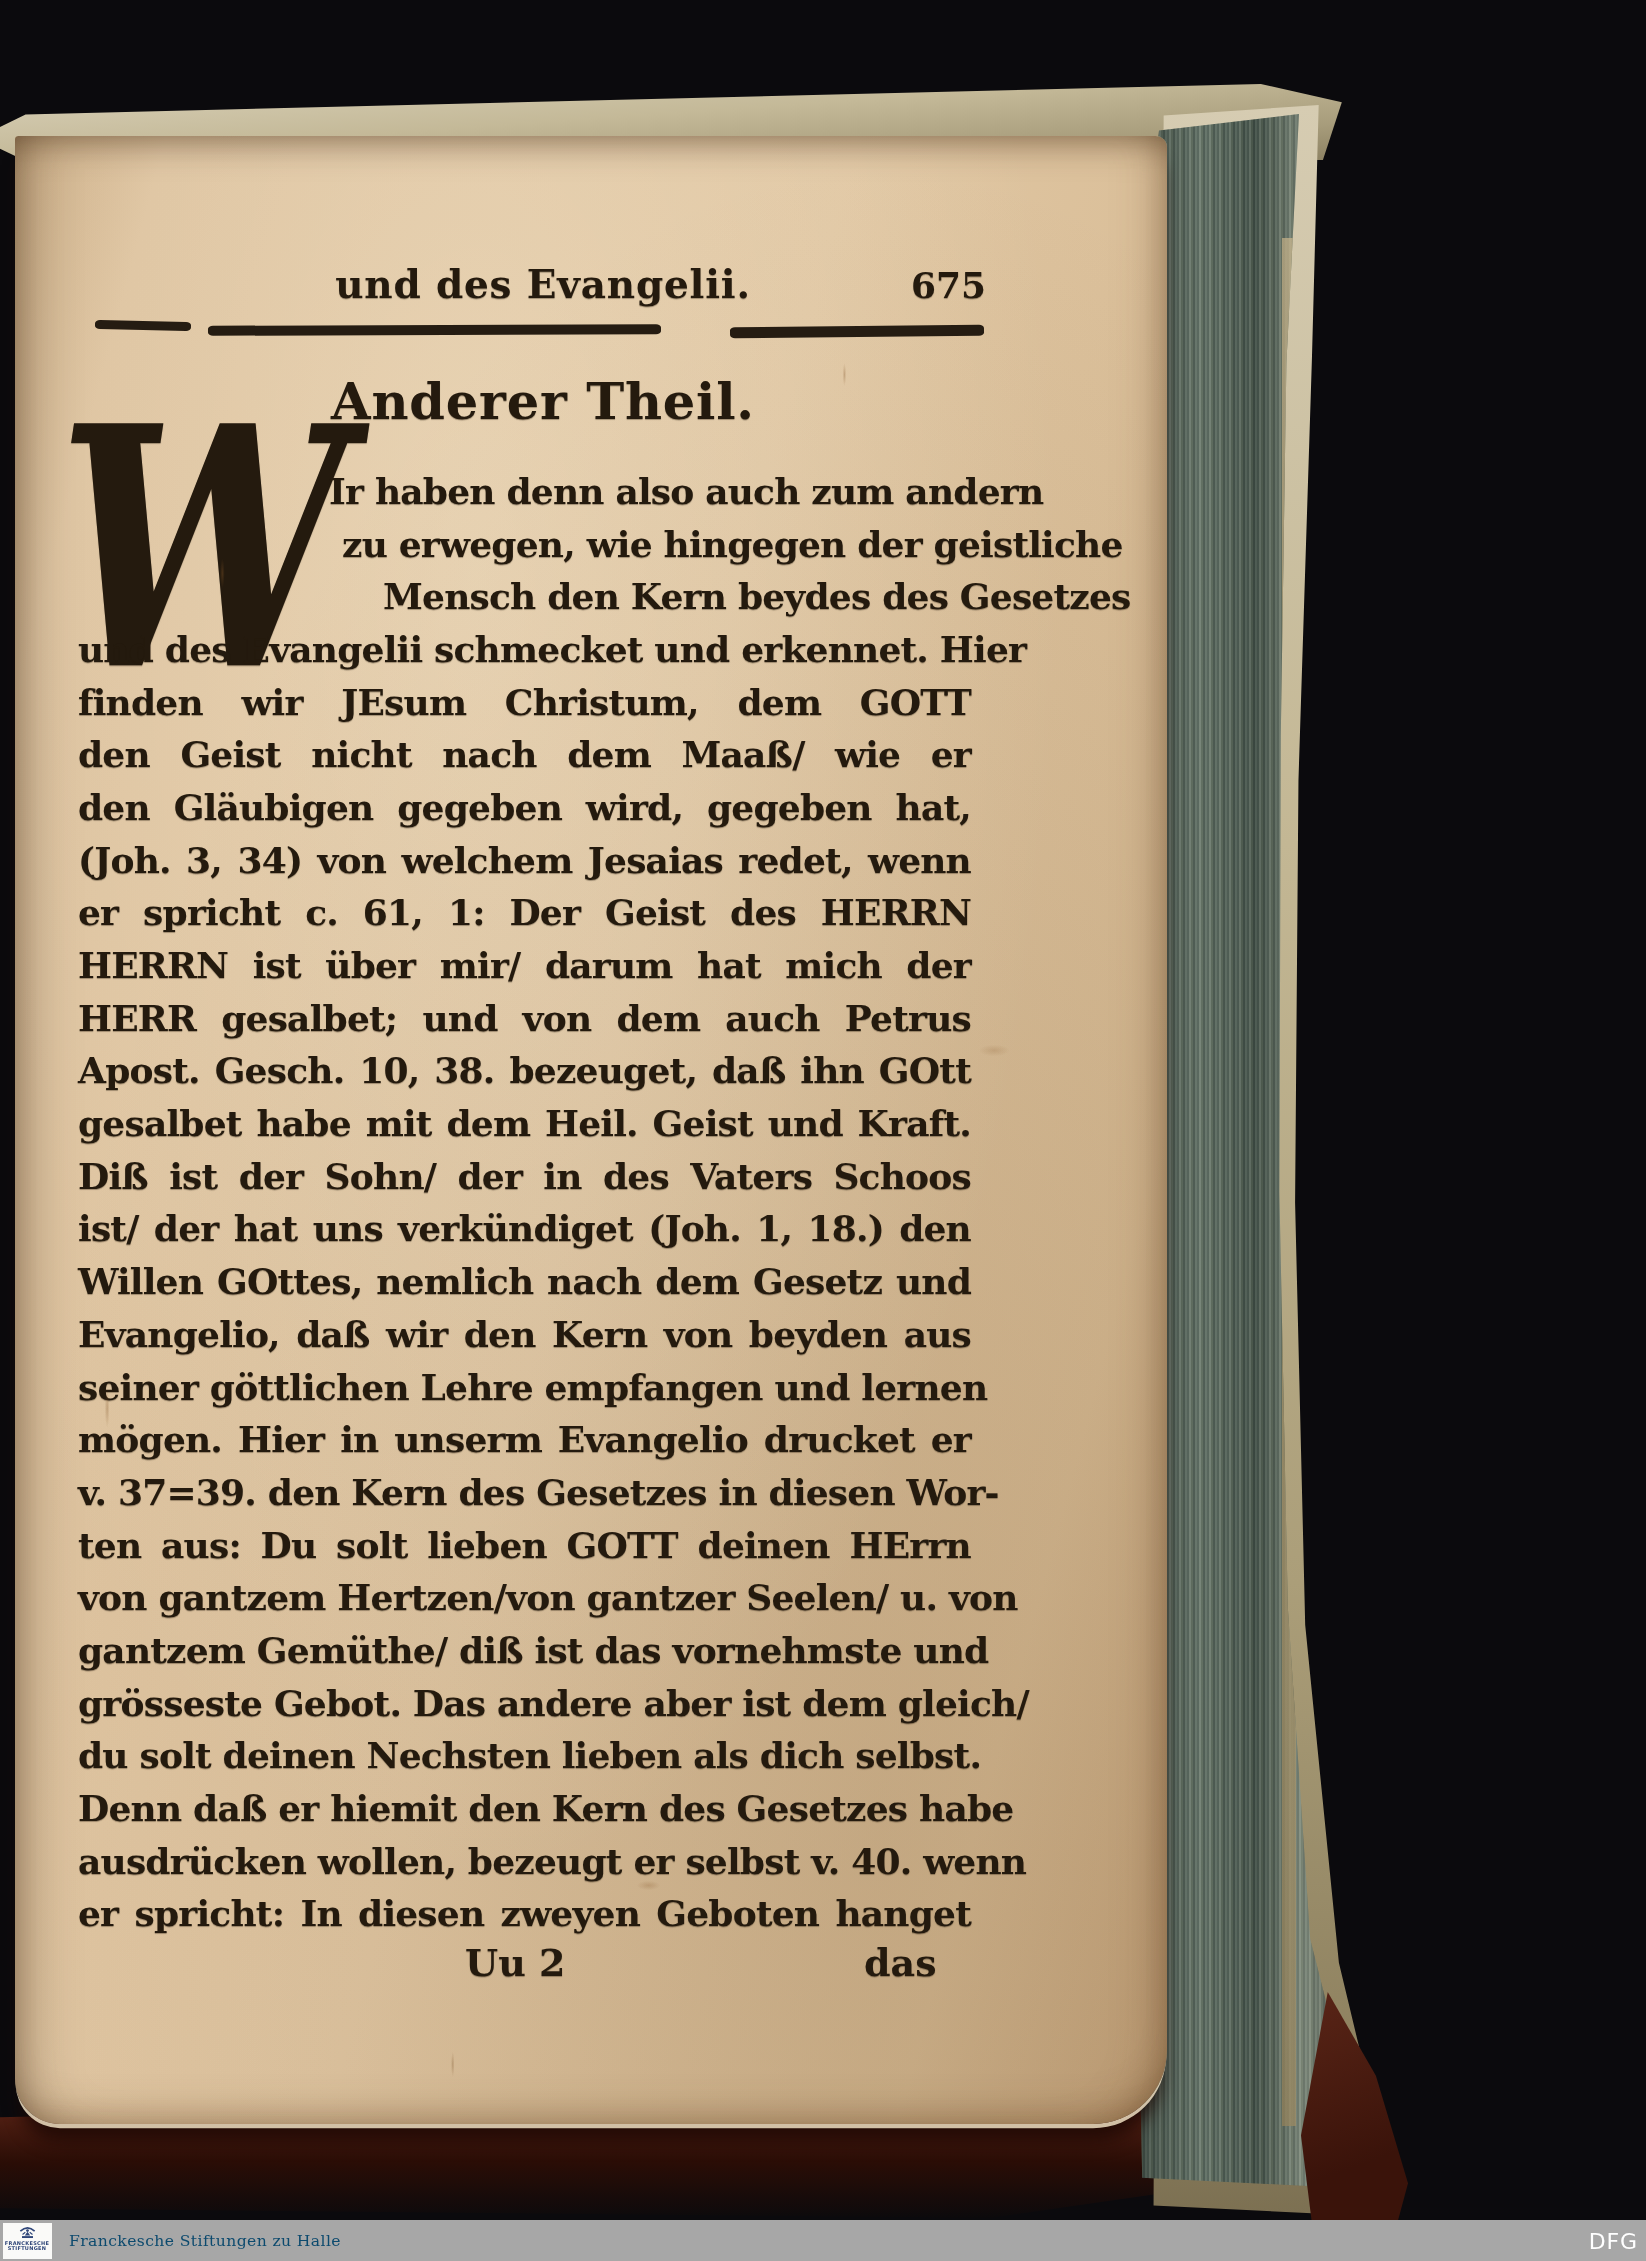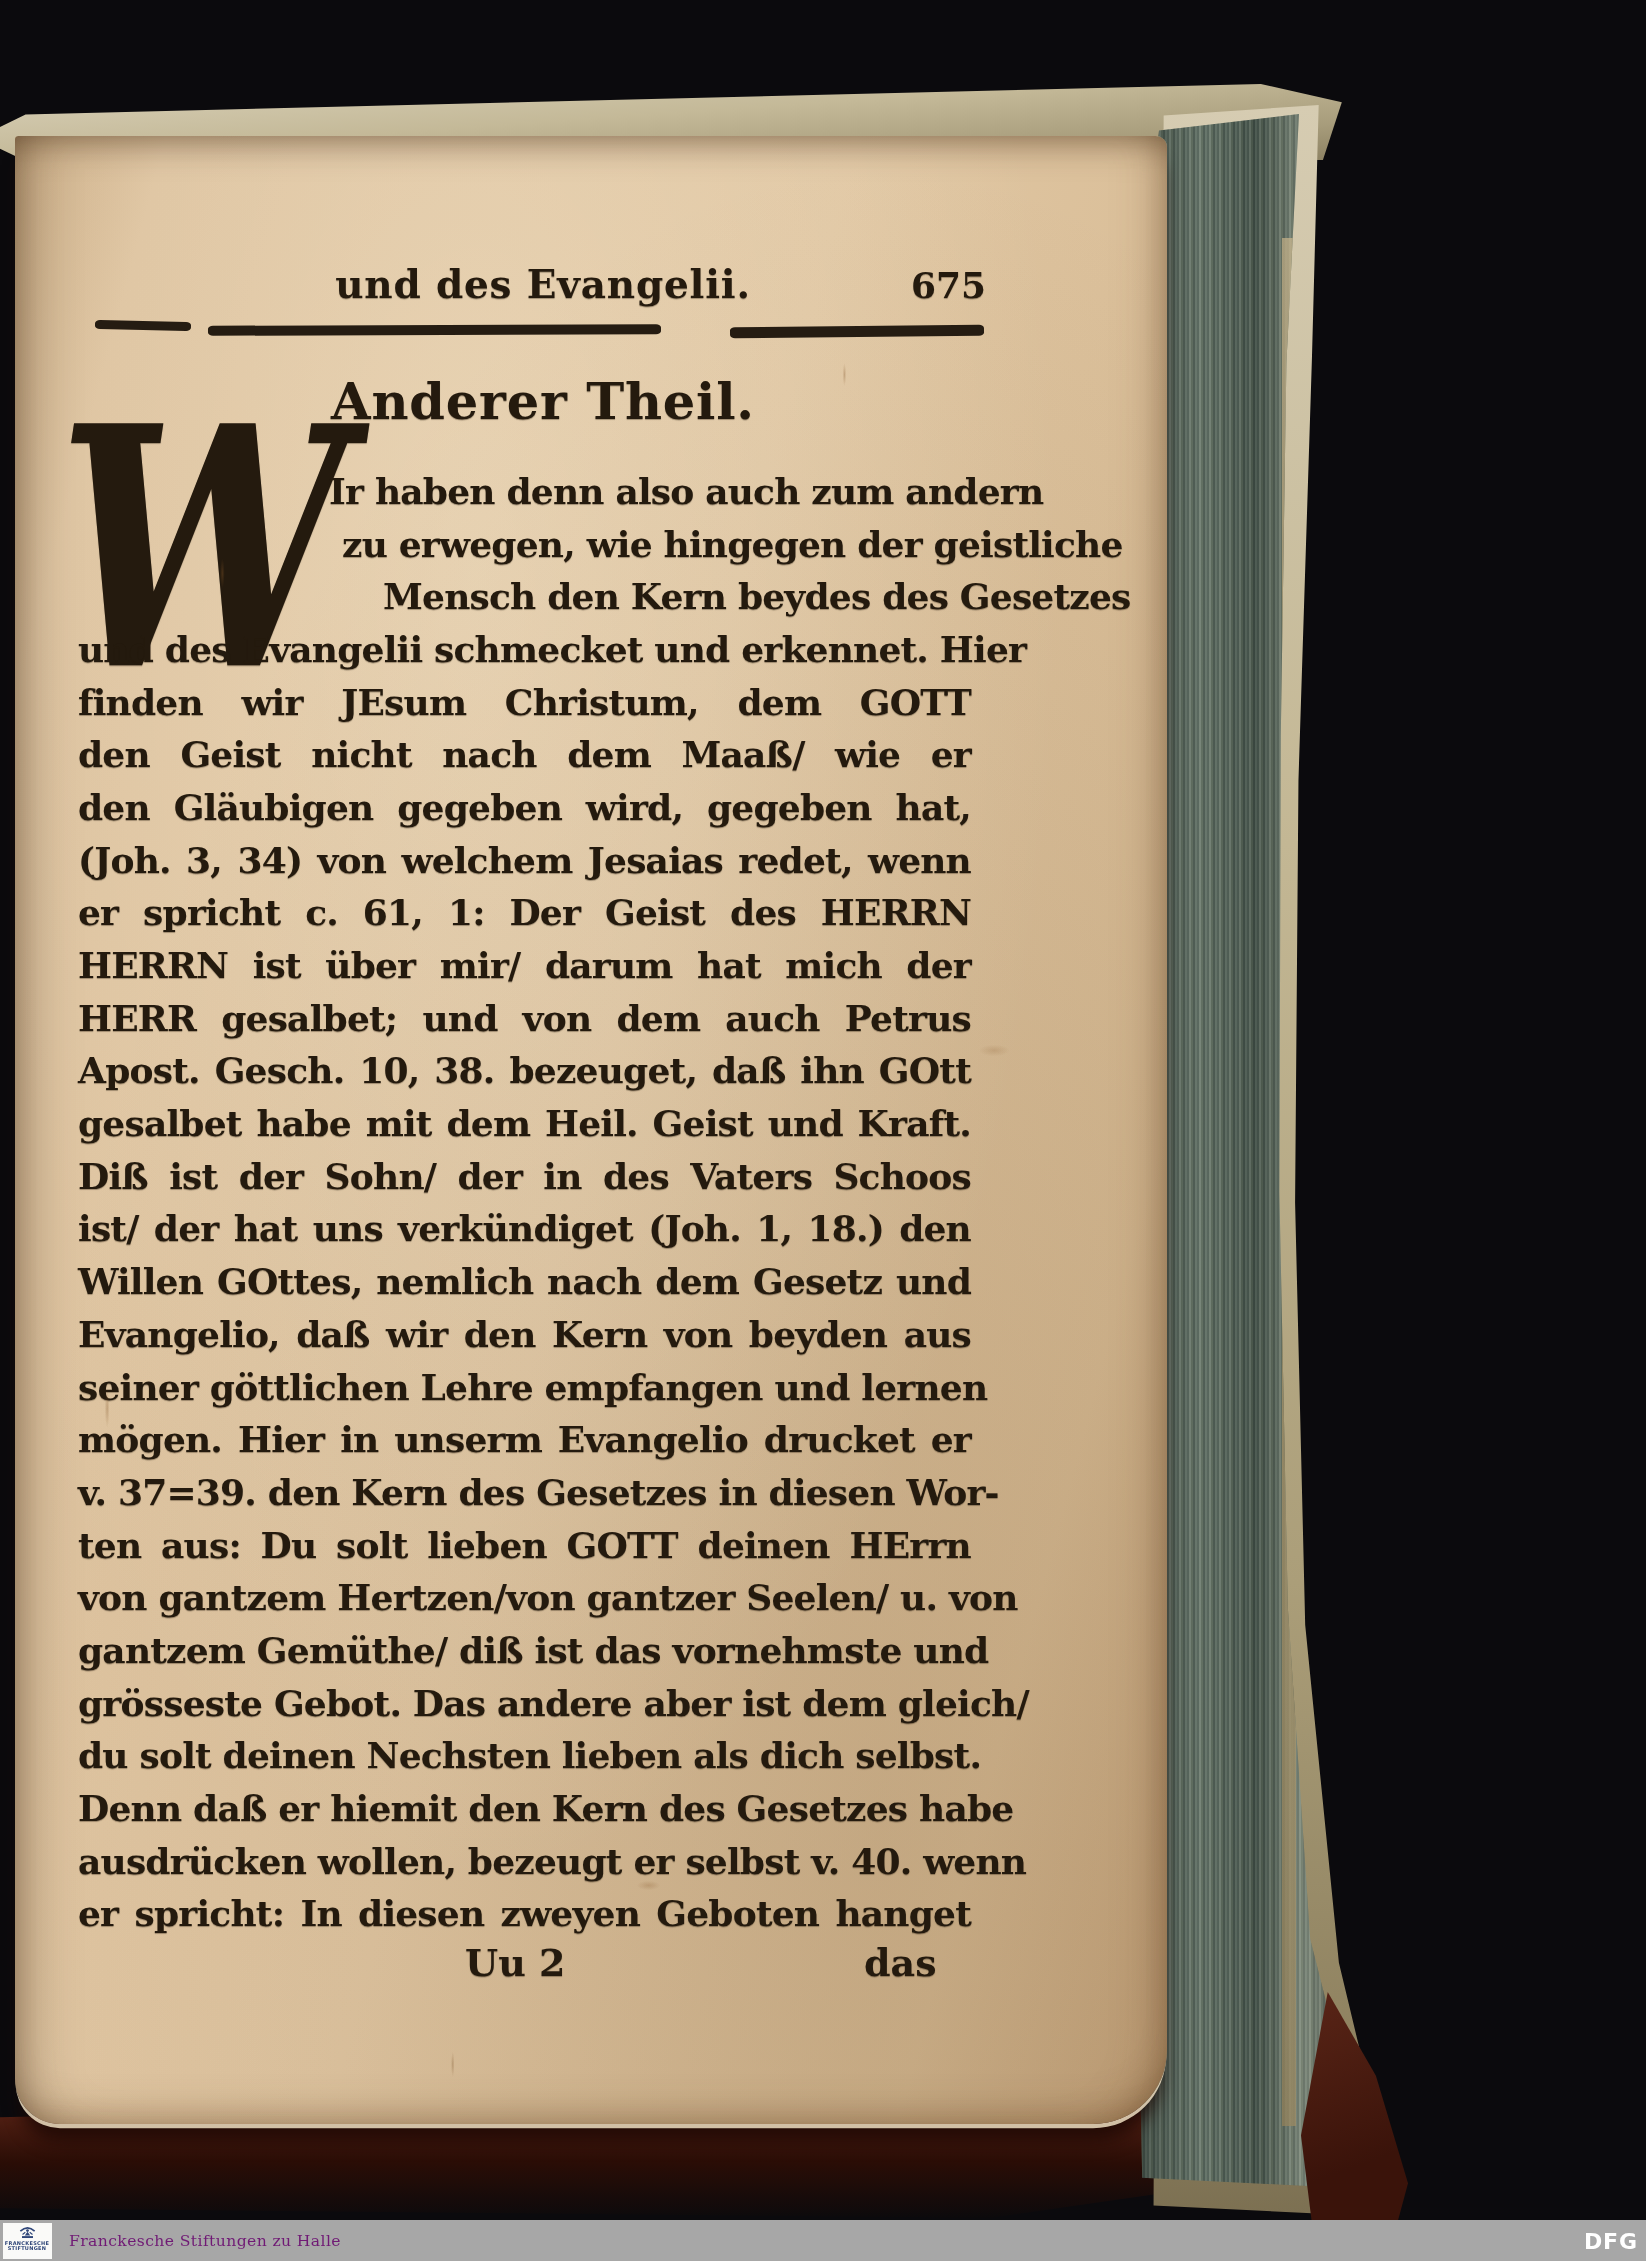--- a/index.html
+++ b/index.html
@@ -70,23 +70,23 @@
     font-size:38px;font-weight:700;}
   .signature{position:absolute;left:387px;}
   .catchword{position:absolute;left:786px;}
   
   .footer{position:absolute;left:0;top:2220px;width:1646px;height:41px;background:#a7a7a7;z-index:10;}
   .logo-box{position:absolute;left:2.5px;top:2.5px;width:49px;height:36px;background:#fafaf8;text-align:center;}
   .logo-box svg{display:block;margin:1.6px auto 0;}
   .logo-text{font-family:"DejaVu Sans","Liberation Sans",sans-serif;font-size:5px;line-height:5.8px;
     font-weight:700;color:#2f4679;letter-spacing:0.3px;}
   .footer-title{position:absolute;left:69px;top:50%;transform:translateY(-50%);
-    font-family:"DejaVu Serif","Liberation Serif",serif;font-size:15.6px;color:#701a75;letter-spacing:0.4px;}
+    font-family:"DejaVu Serif","Liberation Serif",serif;font-size:15.6px;color:#0c4a6e;letter-spacing:0.4px;}
   .dfg{position:absolute;right:8.2px;top:50%;transform:translateY(-50%);
-    font-family:"DejaVu Sans","Liberation Sans",sans-serif;font-size:22px;font-weight:700;
+    font-family:"DejaVu Sans","Liberation Sans",sans-serif;font-size:22px;font-weight:400;
     color:#ffffff;letter-spacing:0.8px;}
 </style>
 </head>
 <body>
 
 <div class="stage">
 
   <div class="vellum-top"></div>
   <div class="vellum-right"></div>
   <div class="fore-edge"></div>

